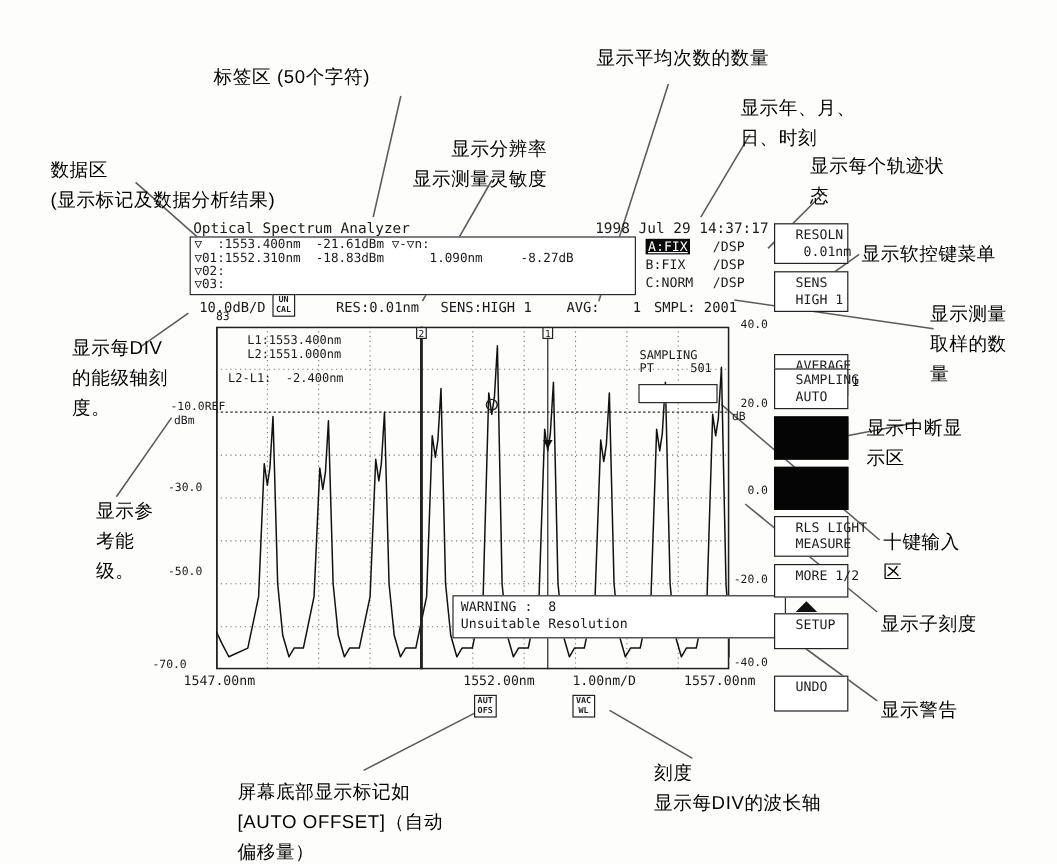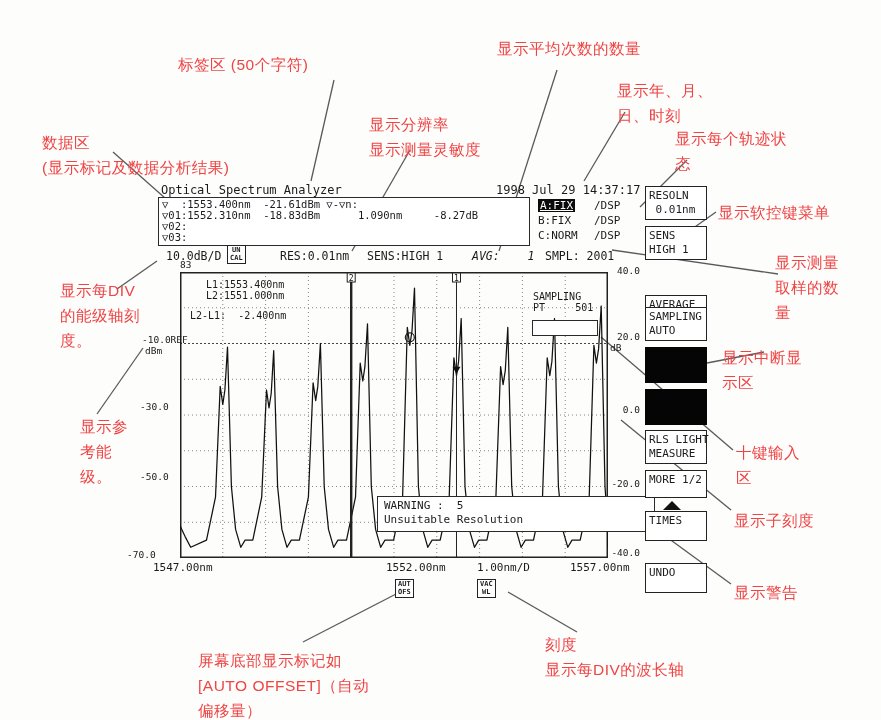--- a/index.html
+++ b/index.html
@@ -4,21 +4,21 @@
 <style>
   * { margin:0; padding:0; box-sizing:border-box; }
   html,body { background:#ffffff; }
   #canvas {
     position:relative; width:881px; height:720px; background:#fdfdfc;
     font-family:"Liberation Sans", "DejaVu Sans", sans-serif; color:#1c1c1c;
     overflow:hidden;
   }
   .mono { font-family:"DejaVu Sans Mono", monospace; color:#1a1a1a; }
   .abs { position:absolute; }
-  .callout { position:absolute; font-size:15.5px; line-height:25px; color:#ef4444; letter-spacing:0.5px; }
+  .callout { position:absolute; font-size:15.5px; line-height:25px; color:#000000; letter-spacing:0.5px; }
   .callout div { white-space:nowrap; }
   .screen-title { font-size:12px; }
   .databox {
     position:absolute; left:158px; top:197px; width:372px; height:49px;
     border:1.5px solid #2a2a2a; padding:1px 3px; background:#fff;
   }
   .databox div { font-size:10.5px; line-height:11px; white-space:pre; }
   .tracerow { position:absolute; font-size:11px; line-height:13px; }
   .tracerow .tname { position:absolute; left:0; white-space:pre; }
   .tracerow .tmode { position:absolute; left:56px; white-space:pre; }
@@ -36,21 +36,21 @@
     border:1.5px solid #2a2a2a; background:#fff; padding:2px 6px;
   }
   .warnbox div { font-size:11px; line-height:14px; white-space:pre; }
   .samplingbox {
     position:absolute; left:532px; top:320px; width:66px; height:16px;
     border:1.5px solid #2a2a2a; background:#fff;
   }
   .softkey {
     position:absolute; left:645px; width:62px; border:1.5px solid #222;
     background:#fff; font-family:"DejaVu Sans Mono", monospace;
-    font-size:11px; line-height:13.5px; padding:2px 3px; white-space:pre;
+    font-size:11px; line-height:13.5px; padding:2px 17px; white-space:pre;
   }
   .softkey.black { background:#050505; border-color:#050505; }
   .uparrow {
     position:absolute; left:663px; width:0; height:0;
     border-left:9px solid transparent; border-right:9px solid transparent;
     border-bottom:9px solid #111;
   }
 </style>
 </head>
 <body>
@@ -80,21 +80,21 @@
   </svg>
 
   <div id="callouts">
       <div class="callout" style="left: 42px; top: 113px; margin-top: 17px;">
         <div>数据区</div>
         <div>(显示标记及数据分析结果)</div>
       </div>
       <div class="callout" style="left: 178px; top: 52px;">
         <div>标签区 (50个字符)</div>
       </div>
-      <div class="callout" style="left: 369px; top: 112px;">
+      <div class="callout" style="left: 344px; top: 112px; text-align: right;">
         <div>显示分辨率</div>
         <div>显示测量灵敏度</div>
       </div>
       <div class="callout" style="left: 497px; top: 36px;">
         <div>显示平均次数的数量</div>
       </div>
       <div class="callout" style="left: 617px; top: 78px;">
         <div>显示年、月、</div>
         <div>日、时刻</div>
       </div>
@@ -165,21 +165,21 @@
   </div>
   <div class="tracerow mono abs" style="left:538px;top:229px;width:92px;">
     <span class="tname">C:NORM</span>
     <span class="tmode">/DSP</span>
   </div>
 
   <div class="statusbar mono">
     <span style="left:166px;top:249px;">10.0dB/D</span>
     <span style="left:280px;top:249px;">RES:0.01nm</span>
     <span style="left:367px;top:249px;">SENS:HIGH 1</span>
-    <span style="left:472px;top:249px;font-style:italic;">AVG:    1</span>
+    <span style="left:472px;top:249px;">AVG:    1</span>
     <span style="left:545px;top:249px;">SMPL: 2001</span>
   </div>
   <div class="minibadge" style="left:227px;top:245px;">UN
 CAL</div>
 
   <svg id="spectrum" class="abs" style="left:180px;top:272px;" width="428" height="286" viewBox="0 0 428 286">
       <line x1="42.8" y1="0" x2="42.8" y2="286" stroke="#777" stroke-width="0.9" stroke-dasharray="1 3"></line>
       <line x1="85.6" y1="0" x2="85.6" y2="286" stroke="#777" stroke-width="0.9" stroke-dasharray="1 3"></line>
       <line x1="128.39999999999998" y1="0" x2="128.39999999999998" y2="286" stroke="#777" stroke-width="0.9" stroke-dasharray="1 3"></line>
       <line x1="171.2" y1="0" x2="171.2" y2="286" stroke="#777" stroke-width="0.9" stroke-dasharray="1 3"></line>
@@ -233,31 +233,31 @@
 WL</div>
 
   <span class="inplot mono" style="left:206px;top:279px;">L1:1553.400nm</span>
   <span class="inplot mono" style="left:206px;top:290px;">L2:1551.000nm</span>
   <span class="inplot mono" style="left:190px;top:310px;">L2-L1:  -2.400nm</span>
   <span class="inplot mono" style="left:533px;top:291px;">SAMPLING</span>
   <span class="inplot mono" style="left:533px;top:302px;">PT     501</span>
   <div class="samplingbox"></div>
 
   <div class="warnbox mono">
-    <div>WARNING :  5</div>
+    <div>WARNING :  8</div>
     <div>Unsuitable Resolution</div>
   </div>
 
   <div id="softkeys">
       <div class="softkey" style="height: 34px; top: 186px;"><div>RESOLN</div><div> 0.01nm</div></div>
       <div class="softkey" style="height: 34px; top: 226px;"><div>SENS</div><div>HIGH 1</div></div>
       <div class="softkey" style="height: 35px; top: 267px; margin-top: 28px;"><div>AVERAGE</div><div>TIMES  1</div></div>
       <div class="softkey" style="height: 34px; top: 307px;"><div>SAMPLING</div><div>AUTO</div></div>
       <div class="softkey black" style="height: 36px; top: 347px;"></div>
       <div class="softkey black" style="height: 36px; top: 389px;"></div>
       <div class="softkey" style="height: 34px; top: 430px;"><div>RLS LIGHT</div><div>MEASURE</div></div>
       <div class="softkey" style="height: 28px; top: 470px;"><div>MORE 1/2</div></div>
       <div class="uparrow" style="top: 501px;"></div>
-      <div class="softkey" style="height: 30px; top: 511px;"><div>TIMES</div></div>
+      <div class="softkey" style="height: 30px; top: 511px;"><div>SETUP</div></div>
       <div class="softkey" style="height: 30px; top: 563px;"><div>UNDO</div></div>
     </div>
 
 </div>
 
 </body></html>

